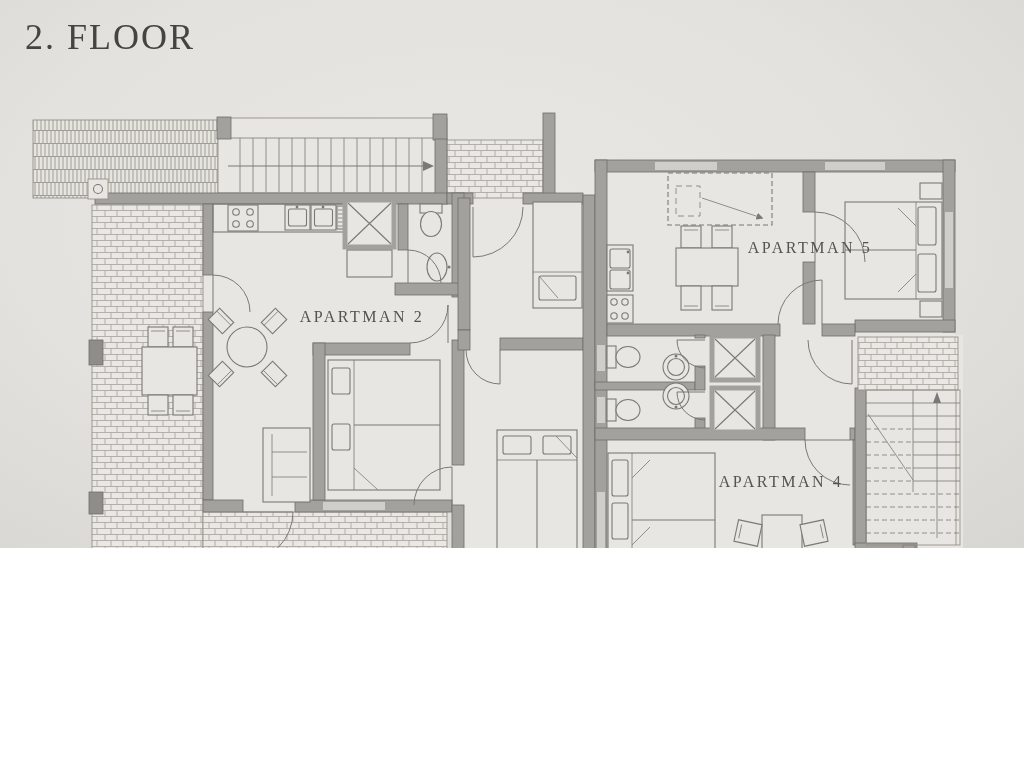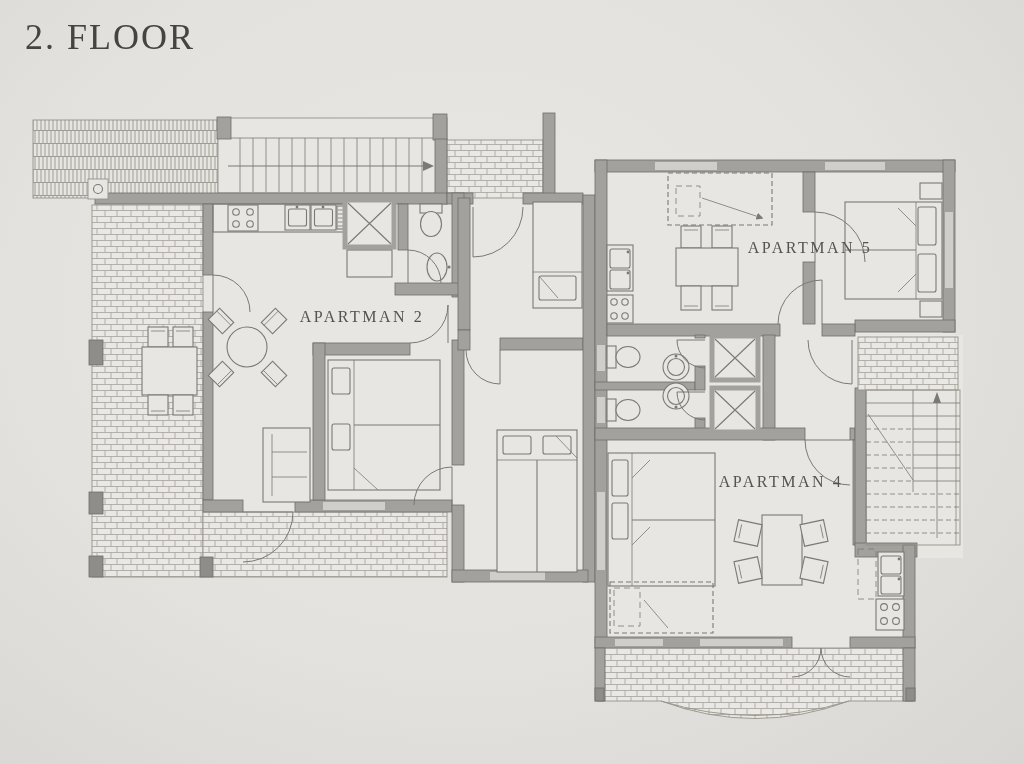--- a/index.html
+++ b/index.html
@@ -1,17 +1,17 @@
 <!DOCTYPE html>
 <html style="--paper: #e3e2df; --paper-light: #e8e7e4; --paper-dark: #d7d6d3; --room: #e7e6e2; --wall: #a3a19d; --wall-dark: #8e8d89; --wall-stroke: #6f6e6a; --edge: #969288; --line: #7b7975; --window: #cfcecb; --text: #55534e; --text-dark: #454440;"><head>
 <meta charset="utf-8">
 <style>
   html,body{margin:0;padding:0;}
   .canvas{
-    position:relative;width:1024px;height:764px;overflow:hidden;
+    position:relative;width:1024px;height:548px;overflow:hidden;
     background:radial-gradient(ellipse at 45% 40%, var(--paper-light) 0%, var(--paper) 55%, var(--paper-dark) 100%);
     font-family:"Liberation Serif", serif;
   }
   .floor-title{
     position:absolute;left:25px;top:16px;
     font-size:36px;letter-spacing:2px;color:var(--text-dark);
   }
   svg{position:absolute;left:0;top:0;}
   .room{fill:var(--room);}
   .wall{fill:var(--wall);stroke:var(--wall-stroke);stroke-width:0.8;}

